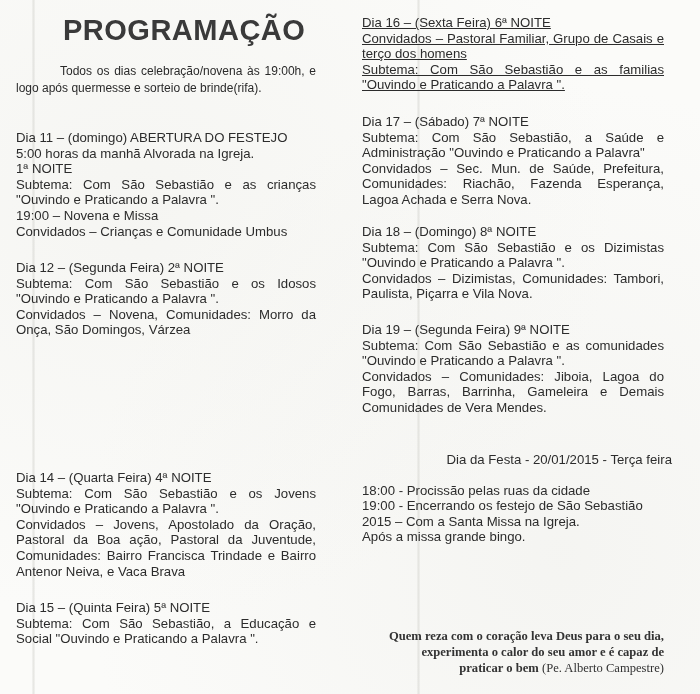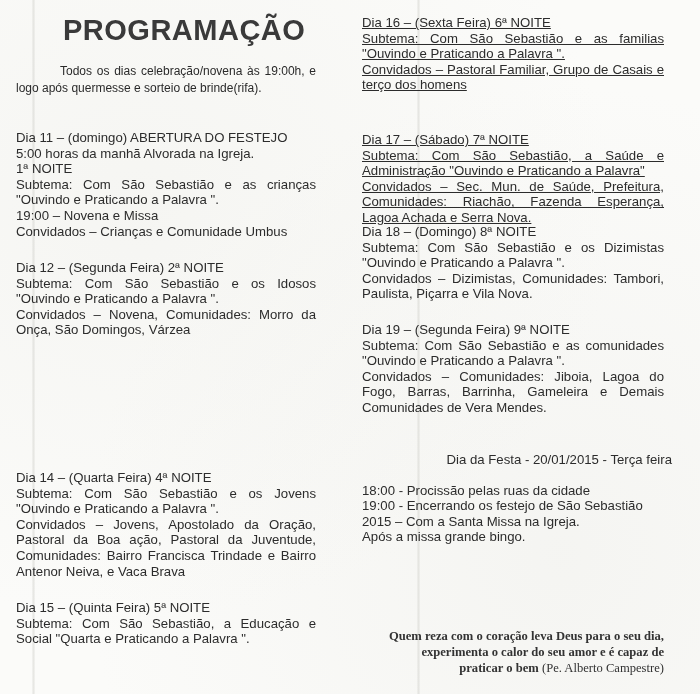--- a/index.html
+++ b/index.html
@@ -109,30 +109,30 @@
 
 
   <div class="block" style="left:16px; top:470px; width:300px;">
     <span class="line">Dia 14 – (Quarta Feira) 4ª NOITE</span>
     <span class="line">Subtema: Com São Sebastião e os Jovens "Ouvindo e Praticando a Palavra ".</span>
     <span class="line">Convidados – Jovens, Apostolado da Oração, Pastoral da Boa ação, Pastoral da Juventude, Comunidades: Bairro Francisca Trindade e Bairro Antenor Neiva, e Vaca Brava</span>
   </div>
 
   <div class="block" style="left:16px; top:600px; width:300px;">
     <span class="line">Dia 15 – (Quinta Feira) 5ª NOITE</span>
-    <span class="line">Subtema: Com São Sebastião, a Educação e Social "Quarta e Praticando a Palavra ".</span>
+    <span class="line">Subtema: Com São Sebastião, a Educação e Social "Ouvindo e Praticando a Palavra ".</span>
   </div>
 
   <div class="block" style="left:362px; top:15px; width:302px;text-decoration:underline;">
     <span class="line">Dia 16 – (Sexta Feira) 6ª NOITE</span>
+    <span class="line">Convidados – Pastoral Familiar, Grupo de Casais e terço dos homens</span>
     <span class="line">Subtema: Com São Sebastião e as familias "Ouvindo e Praticando a Palavra ".</span>
-    <span class="line">Convidados – Pastoral Familiar, Grupo de Casais e terço dos homens</span>
   </div>
 
-  <div class="block" style="left:362px; top:132px; width:302px;text-decoration:underline;">
+  <div class="block" style="left:362px; top:114px; width:302px;">
     <span class="line">Dia 17 – (Sábado) 7ª NOITE</span>
     <span class="line">Subtema: Com São Sebastião, a Saúde e Administração "Ouvindo e Praticando a Palavra"</span>
     <span class="line">Convidados – Sec. Mun. de Saúde, Prefeitura, Comunidades: Riachão, Fazenda Esperança, Lagoa Achada e Serra Nova.</span>
   </div>
 
   <div class="block" style="left:362px; top:224px; width:302px;">
     <span class="line">Dia 18 – (Domingo) 8ª NOITE</span>
     <span class="line">Subtema: Com São Sebastião e os Dizimistas "Ouvindo e Praticando a Palavra ".</span>
     <span class="line">Convidados – Dizimistas, Comunidades: Tambori, Paulista, Piçarra e Vila Nova.</span>
   </div>

